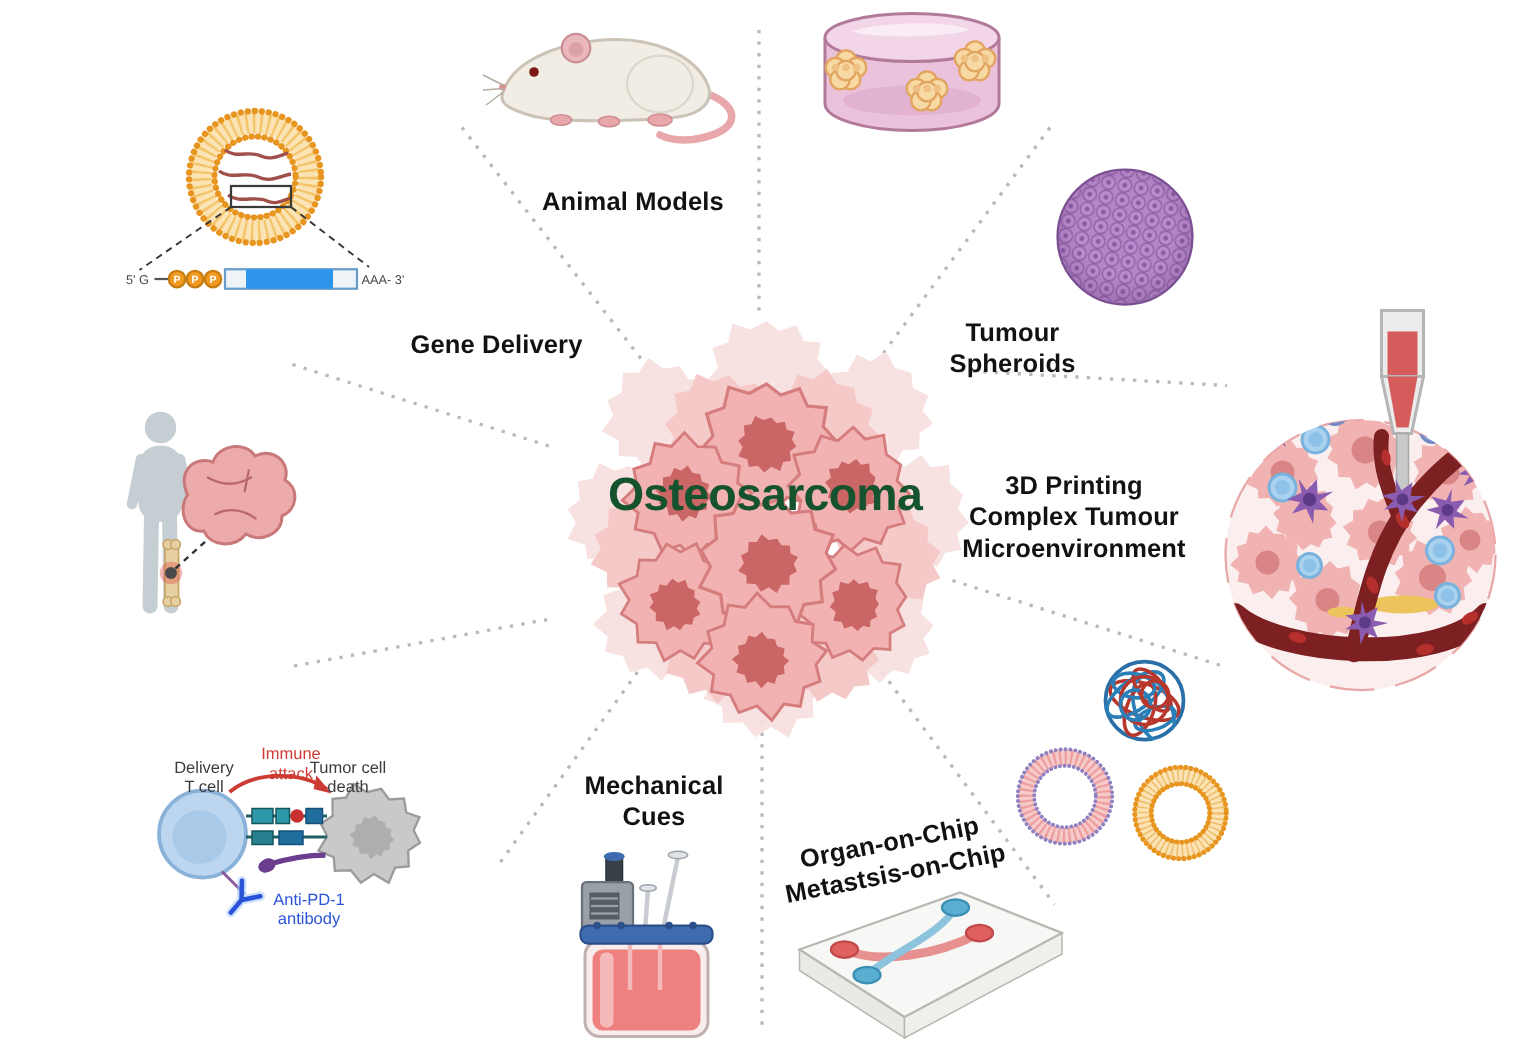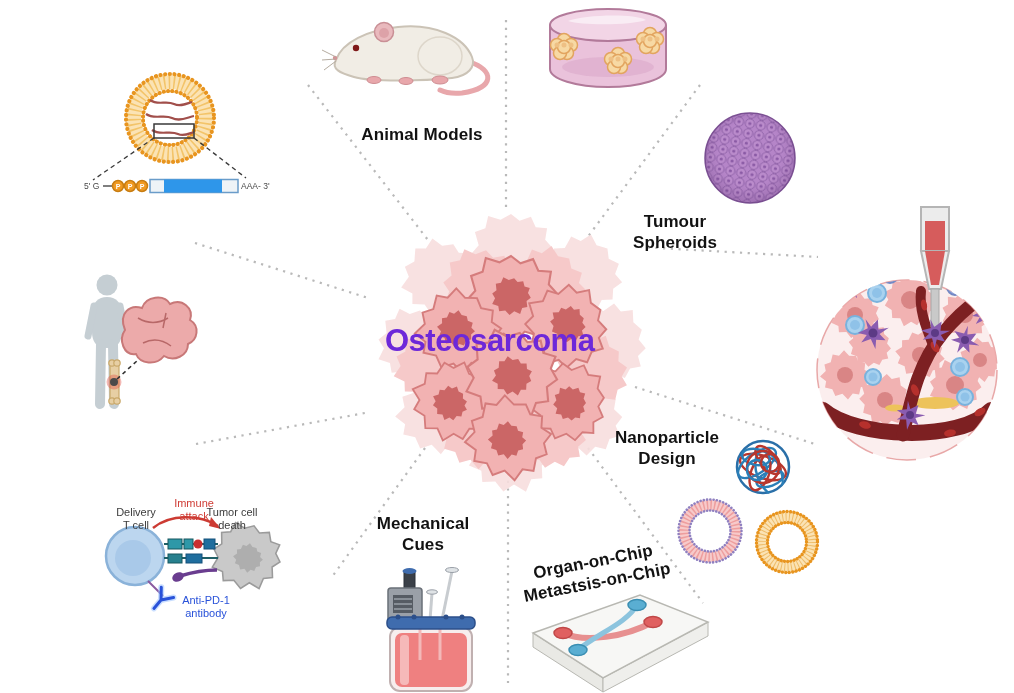--- a/index.html
+++ b/index.html
@@ -3,22 +3,22 @@
 <meta charset="utf-8">
 <style>
   html,body{margin:0;padding:0;background:#fff}
   .canvas{position:relative;width:1014px;height:693px;background:#ffffff;overflow:hidden;
           font-family:"Liberation Sans",sans-serif}
   .canvas svg{position:absolute;overflow:visible}
   .lbl{position:absolute;font-weight:700;font-size:17px;line-height:21px;color:#121212;
        text-align:center;white-space:pre-line;letter-spacing:.1px;z-index:3}
   .sub{position:absolute;font-weight:400;font-size:11px;line-height:13px;color:#3c3c3c;
        text-align:center;white-space:pre-line;z-index:3}
-  .center-lbl{position:absolute;left:385px;top:323px;width:250px;font-weight:800;font-size:31px;
-       color:#6d28d9;letter-spacing:-.5px;z-index:4}
+  .center-lbl{position:absolute;left:385px;top:312px;width:250px;font-weight:800;font-size:31px;
+       color:#14532d;text-align:center;letter-spacing:-.5px;z-index:4}
   .rot{transform:rotate(-11deg)}
   .red{color:#cf3b34}.blue{color:#2952d9}
 </style>
 </head>
 <body>
 
 <div class="canvas">
 
   <svg style="left:0;top:0" width="1014" height="693" viewBox="0 0 1014 693">
     <g stroke="#b9b9b9" stroke-width="2.2" stroke-dasharray="2.2 5.5" fill="none">
@@ -424,28 +424,30 @@
         <text x="38" y="122.5">P</text>
         <text x="50" y="122.5">P</text>
         <text x="62" y="122.5">P</text>
       </g>
       <rect x="70" y="113.5" width="88" height="13" fill="#eef3f7" stroke="#6a9cc9" stroke-width="1.5"></rect>
       <rect x="84" y="113.5" width="58" height="13" fill="#2e96ea"></rect>
       <text x="161" y="123" font-size="8.5" fill="#4a4a4a" font-family="Liberation Sans, sans-serif">AAA- 3'</text>
     </g>
   </svg>
 
+  <div class="lbl" style="left:241px;top:219px;width:180px">Gene Delivery</div>
   <div class="lbl" style="left:332px;top:124px;width:180px">Animal Models</div>
   <div class="lbl" style="left:615px;top:211px;width:120px">Tumour
 Spheroids</div>
-  <div class="lbl" style="left:587px;top:427px;width:160px">Nanoparticle
-Design</div>
+  <div class="lbl" style="left:606px;top:313px;width:220px">3D Printing
+Complex Tumour
+Microenvironment</div>
   <div class="lbl rot" style="left:495px;top:551px;width:200px">Organ-on-Chip
 Metastsis-on-Chip</div>
-  <div class="lbl" style="left:353px;top:513px;width:140px">Mechanical
+  <div class="lbl" style="left:366px;top:513px;width:140px">Mechanical
 Cues</div>
 
   <div class="sub" style="left:96px;top:506px;width:80px">Delivery
 T cell</div>
   <div class="sub red" style="left:154px;top:497px;width:80px">Immune
 attack</div>
   <div class="sub" style="left:192px;top:506px;width:80px">Tumor cell
 death</div>
   <div class="sub blue" style="left:166px;top:594px;width:80px">Anti-PD-1
 antibody</div>

